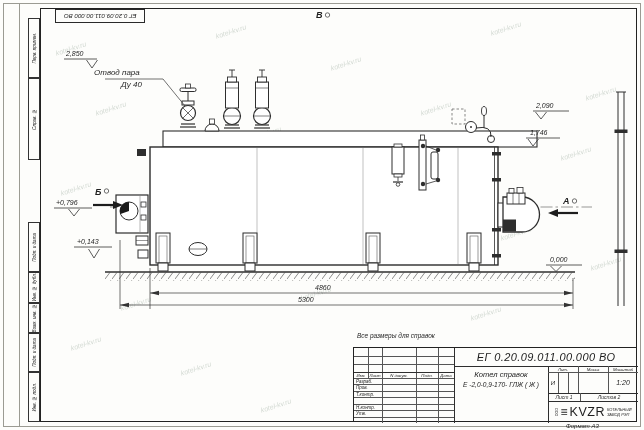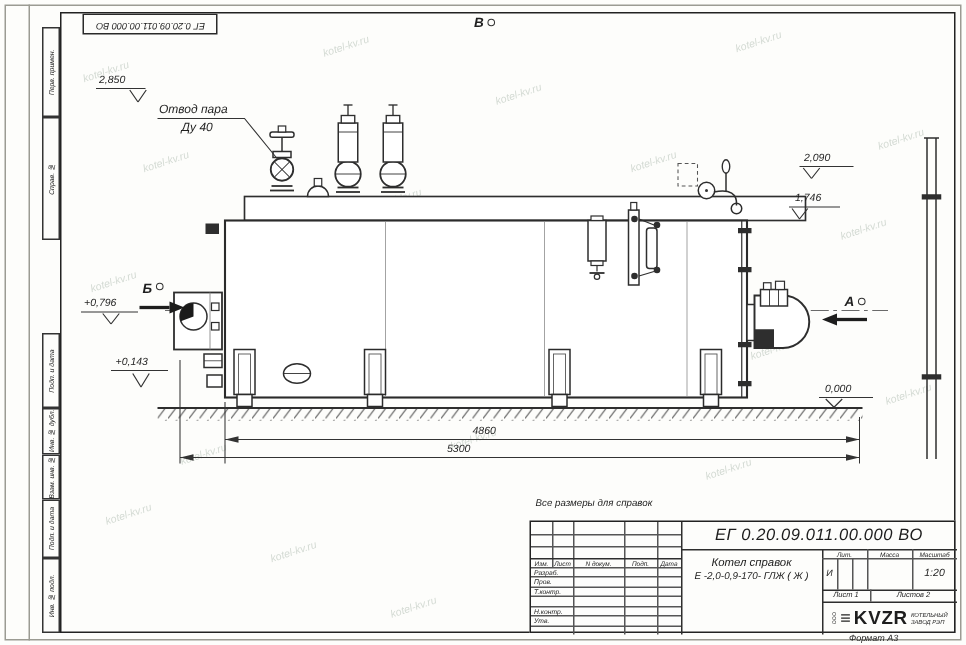--- a/index.html
+++ b/index.html
@@ -271,21 +271,21 @@
       <circle cx="106.5" cy="191" r="2.2" fill="none" stroke="#333" stroke-width="0.7"></circle>
     </g>
     <g>
       <line x1="578" y1="213" x2="558" y2="213" stroke="#1d1d1d" stroke-width="2.2"></line>
       <polygon points="558,209 558,217 548,213" fill="#1d1d1d"></polygon>
       <circle cx="574.5" cy="201" r="2.2" fill="none" stroke="#333" stroke-width="0.7"></circle>
     </g>
     <circle cx="327.5" cy="15" r="2.2" fill="none" stroke="#333" stroke-width="0.7"></circle>
   </svg>
 
-  <span class="lbl" style="left:106px;top:68px;font-size:8px;text-align:center;">Отвод пара</span>
+  <span class="lbl" style="left:94px;top:68px;font-size:8px;text-align:center;">Отвод пара</span>
   <span class="lbl" style="left:121px;top:80px;font-size:8px;">Ду 40</span>
 
   <span class="lbl" style="left:66px;top:50px;font-size:7px;">2,850</span>
   <span class="lbl" style="left:536px;top:102px;font-size:7px;">2,090</span>
   <span class="lbl" style="left:530px;top:129px;font-size:7px;">1,746</span>
   <span class="lbl" style="left:56px;top:199px;font-size:7px;">+0,796</span>
   <span class="lbl" style="left:77px;top:238px;font-size:7px;">+0,143</span>
   <span class="lbl" style="left:550px;top:256px;font-size:7px;">0,000</span>
 
   <span class="lbl" style="left:95px;top:187px;font-size:9px;font-weight:bold;">Б</span>
@@ -348,21 +348,21 @@
     <div class="cell" style="left:254px;top:18px;width:30px;height:6px;font-size:4.3px;">Масштаб</div>
     <div class="cell" style="left:194px;top:24px;width:10px;height:21px;font-size:6px;">И</div>
     <div class="cell" style="left:254px;top:24px;width:30px;height:21px;font-size:7px;">1:20</div>
 
     <div class="cell" style="left:194px;top:45px;width:32px;height:8px;font-size:5px;">Лист 1</div>
     <div class="cell" style="left:226px;top:45px;width:58px;height:8px;font-size:5px;">Листов 2</div>
 
     <div class="cell" style="left:194px;top:53px;width:90px;height:22px;gap:2px;">
       <span style="writing-mode:vertical-rl;transform:rotate(180deg);font-size:3.5px;font-style:normal;">ООО</span>
       <span style="font-size:12px;font-weight:bold;font-style:normal;">≡</span>
-      <span style="font-size:12.5px;font-weight:bold;font-style:normal;letter-spacing:.5px;">KVZR</span>
+      <span style="font-size:12.5px;font-weight:normal;font-style:normal;letter-spacing:.5px;">KVZR</span>
       <span style="display:flex;flex-direction:column;align-items:flex-start;line-height:1.3;">
         <i style="font-size:3.9px;">КОТЕЛЬНЫЙ</i>
         <i style="font-size:3.9px;">ЗАВОД РЭП</i>
       </span>
     </div>
   </div>
 
   <span class="lbl" style="left:566px;top:422.5px;font-size:6px;">Формат А3</span>
 
 </div>

